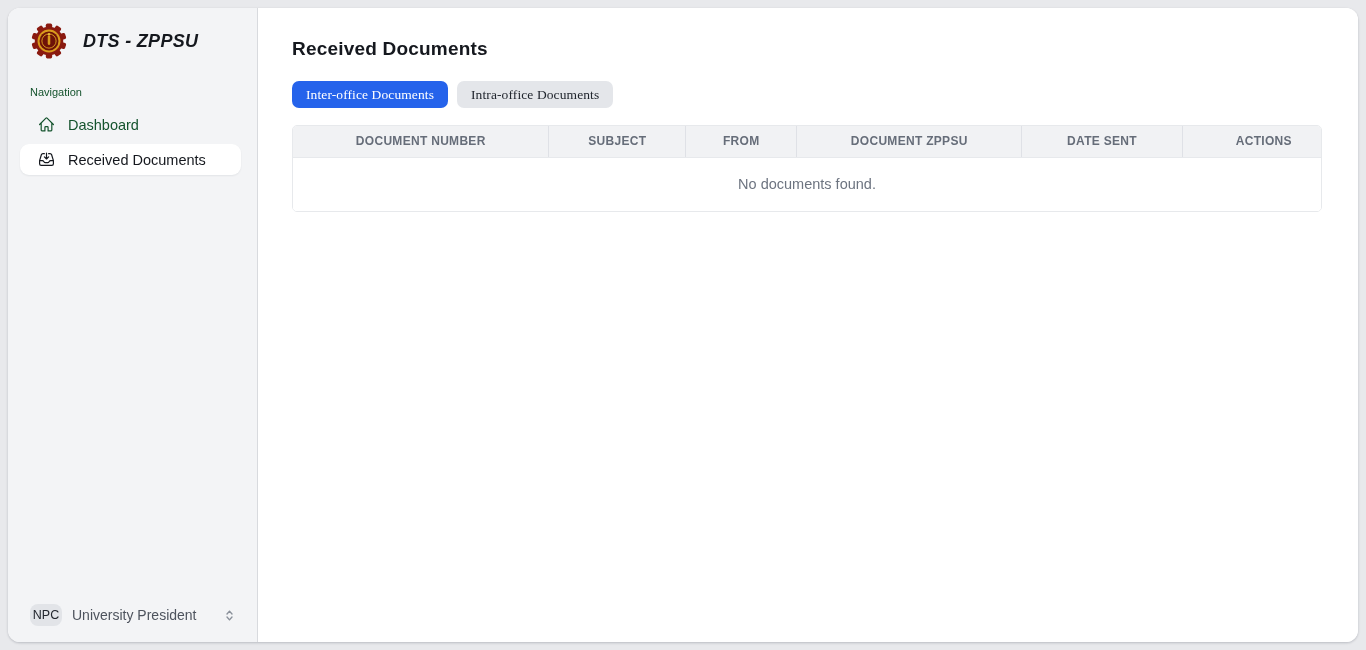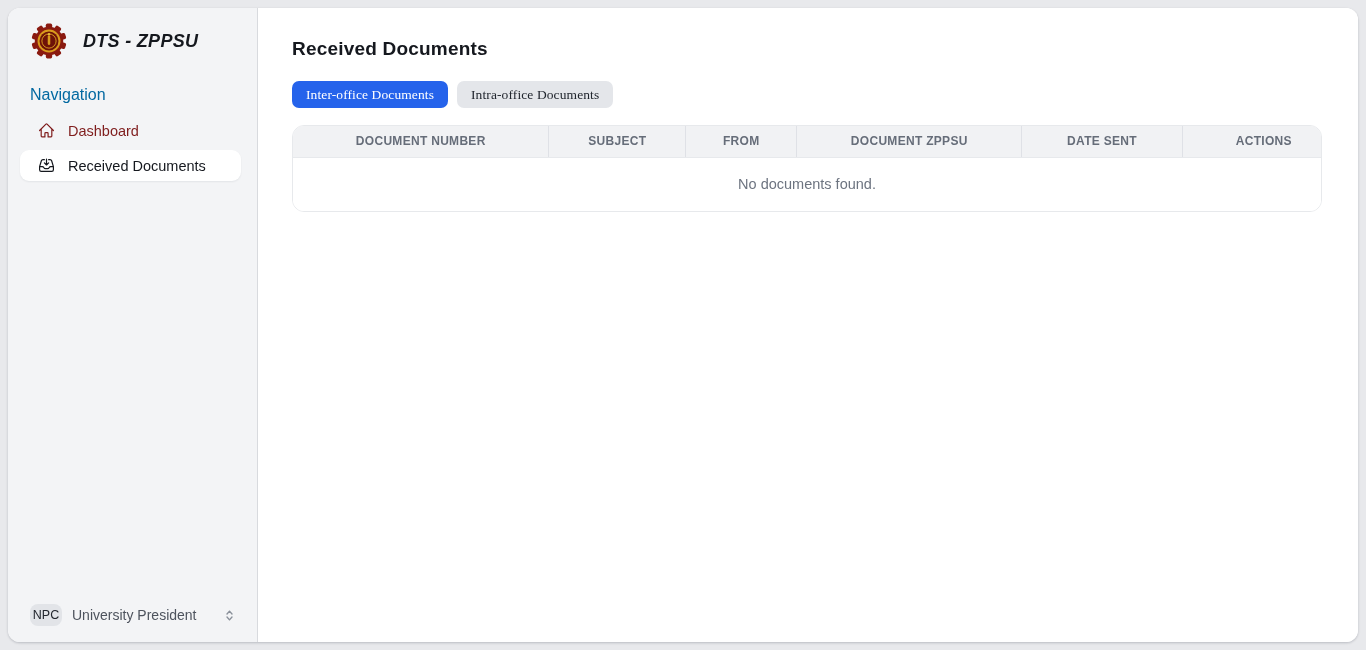--- a/index.html
+++ b/index.html
@@ -28,29 +28,29 @@
   }
   .brand {
     display: flex; align-items: center; gap: 15px;
     padding: 14px 20px 8px 22px;
   }
   .brand-logo { width: 38px; height: 38px; flex: 0 0 38px; }
   .brand-title {
     font-size: 18px; font-weight: bold; color: #15181e; letter-spacing: .3px; font-style: italic;
   }
   .nav-label {
-    font-size: 16px; color: #0369a1;
+    font-size: 11px; color: #14532d;
     padding: 18px 22px 11px 22px;
   }
   .nav { display: flex; flex-direction: column; gap: 4px; padding: 0 16px 0 12px; }
   .nav-item {
     display: flex; align-items: center; gap: 13px;
     height: 31px; padding: 0 10px 0 18px;
     border-radius: 9px;
-    color: #7f1d1d; font-size: 14.5px;
+    color: #14532d; font-size: 14.5px;
     cursor: pointer;
   }
   .nav-item.active {
     background: #ffffff; color: #15181e;
     box-shadow: 0 1px 2px rgba(16,24,40,.07);
   }
   .nav-item .icon { width: 17px; height: 17px; display: flex; }
   .nav-item svg { width: 17px; height: 17px; }
   .sidebar-footer {
     margin-top: auto;
@@ -79,21 +79,21 @@
     border: none; border-radius: 7px;
     font-size: 13.5px; font-family: Liberation Serif, serif;
     display: flex; align-items: center;
     cursor: pointer; letter-spacing: .1px;
   }
   .tab.active { background: #2563eb; color: #ffffff; }
   .tab.inactive { background: #e4e6ea; color: #21262e; }
   .table-card {
     margin-top: 17px;
     border: 1px solid #e7e9ec;
-    border-radius: 12px;
+    border-radius: 5px;
     overflow: hidden;
     background: #fff;
   }
   table { width: 100%; border-collapse: collapse; }
   thead th {
     background: #f1f2f4;
     height: 31px;
     font-size: 12px; font-weight: bold; color: #666d79;
     letter-spacing: .3px; text-align: center;
     border-right: 1px solid #dfe1e6;

